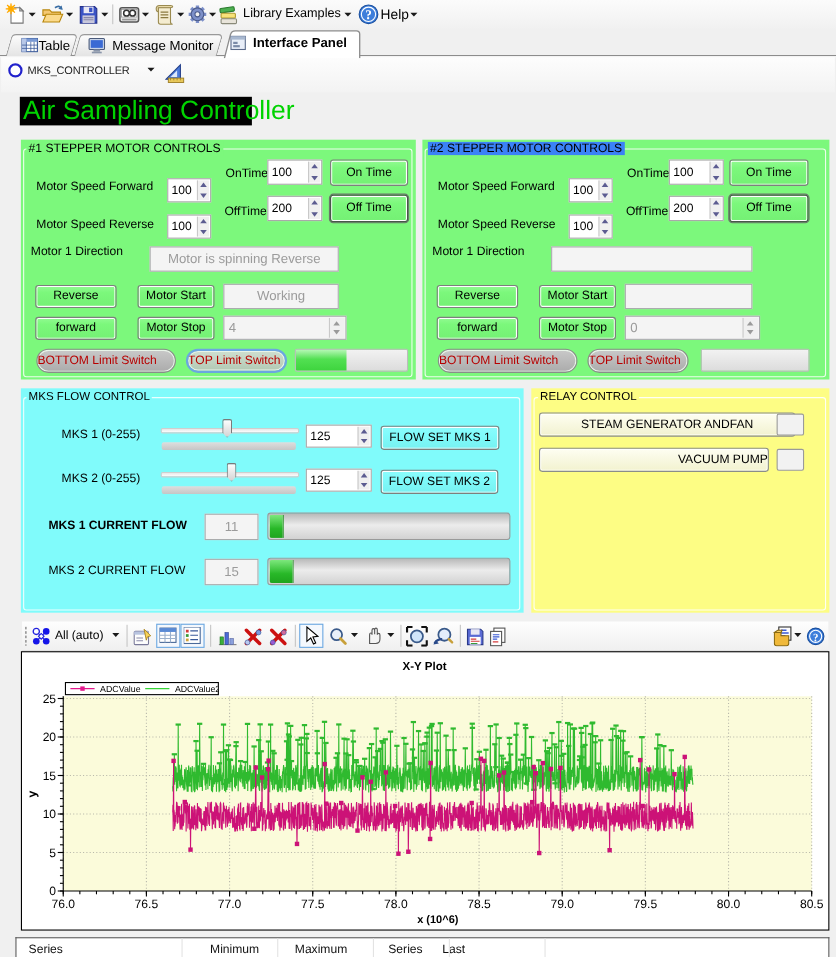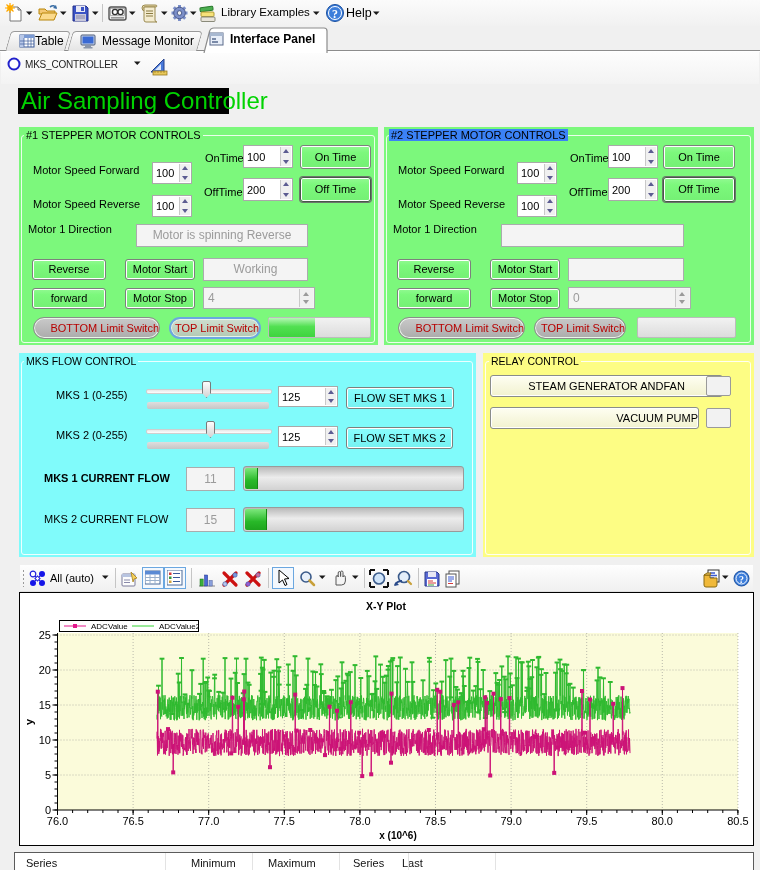--- a/index.html
+++ b/index.html
@@ -7,21 +7,21 @@
 .lbl{position:absolute;font-size:11px;color:#000;white-space:nowrap}
 .tbox{position:absolute;background:#f4f4f4;border:1px solid #aaacad;color:#9b9b9b;font-size:12px;text-align:center;overflow:hidden}
 .btn{position:absolute;background:linear-gradient(#92fa92,#7cf87c 30%,#74f074);border:1px solid #7d807d;border-radius:3px;font-size:11px;white-space:nowrap;color:#000;text-align:center;box-shadow:inset 0 0 0 1px #fff}
 .cbtn{background:linear-gradient(#8cfcfc,#80fbfb 35%,#77f1f1)!important}
 .spin{position:absolute;background:#fff;border:1px solid #a9a9a9;font-size:11px;color:#000}
 .spin .v{position:absolute;left:3px;top:50%;transform:translateY(-50%)}
 .spin .ud{position:absolute;right:1px;top:1px;bottom:1px;width:11px;background:#f0f0f0;border-left:1px solid #c9c9c9}
 .spin .ud:before{content:"";position:absolute;left:2px;right:2px;top:2px;border-left:3px solid transparent;border-right:3px solid transparent;border-bottom:4px solid #5c5c91}
 .spin .ud:after{content:"";position:absolute;left:2px;right:2px;bottom:2px;border-left:3px solid transparent;border-right:3px solid transparent;border-top:4px solid #5c5c91}
 .grp{position:absolute;border:1px solid rgba(255,255,255,.85);border-radius:3px}
-.limit{position:absolute;background:linear-gradient(#c9c9c9,#ababab);border:1px solid #8a8d8a;border-radius:11px;box-shadow:inset 0 0 0 1px #e9f5e9;color:#b70000;font-size:11px;text-align:right;white-space:nowrap;overflow:hidden}
+.limit{position:absolute;background:linear-gradient(#c9c9c9,#ababab);border:1px solid #8a8d8a;border-radius:11px;box-shadow:inset 0 0 0 1px #e9f5e9;color:#b70000;font-size:11px;text-align:left;white-space:nowrap;overflow:hidden}
 .sep{position:absolute;width:1px;background:#c5c5c5}
 </style></head>
 <body>
 
 <div class="abs" style="left:0;top:0;width:760px;height:26px;background:linear-gradient(#fbfbfb,#f1f1f1)"></div>
 <div class="abs" id="toptb" style="left:0;top:0;width:760px;height:26px">
     <svg class="abs" style="left:5px;top:3px" width="20" height="20">
 <path d="M5 4 h8 l3 3 v11 h-11 z" fill="#fff" stroke="#777" stroke-width="1"></path>
 <path d="M13 4 l3 3 h-3 z" fill="#ddd" stroke="#777" stroke-width="1"></path>
 <circle cx="5" cy="5" r="3" fill="#ffd324"></circle>

